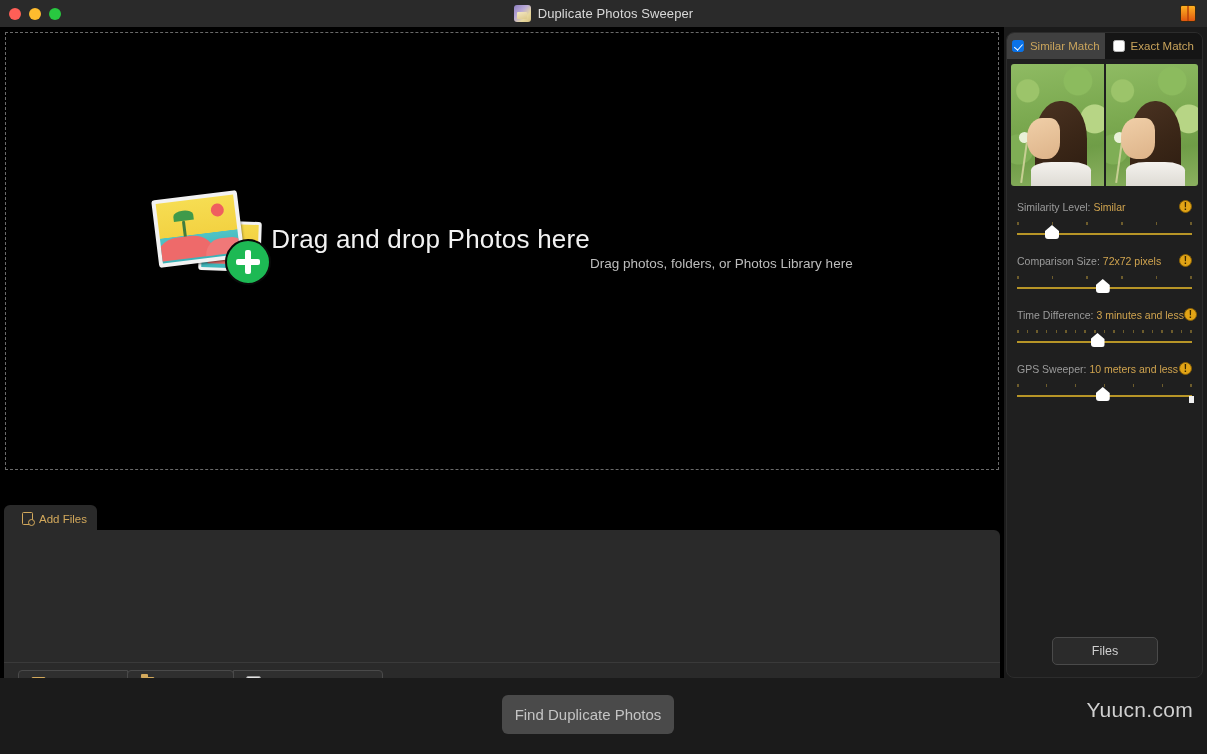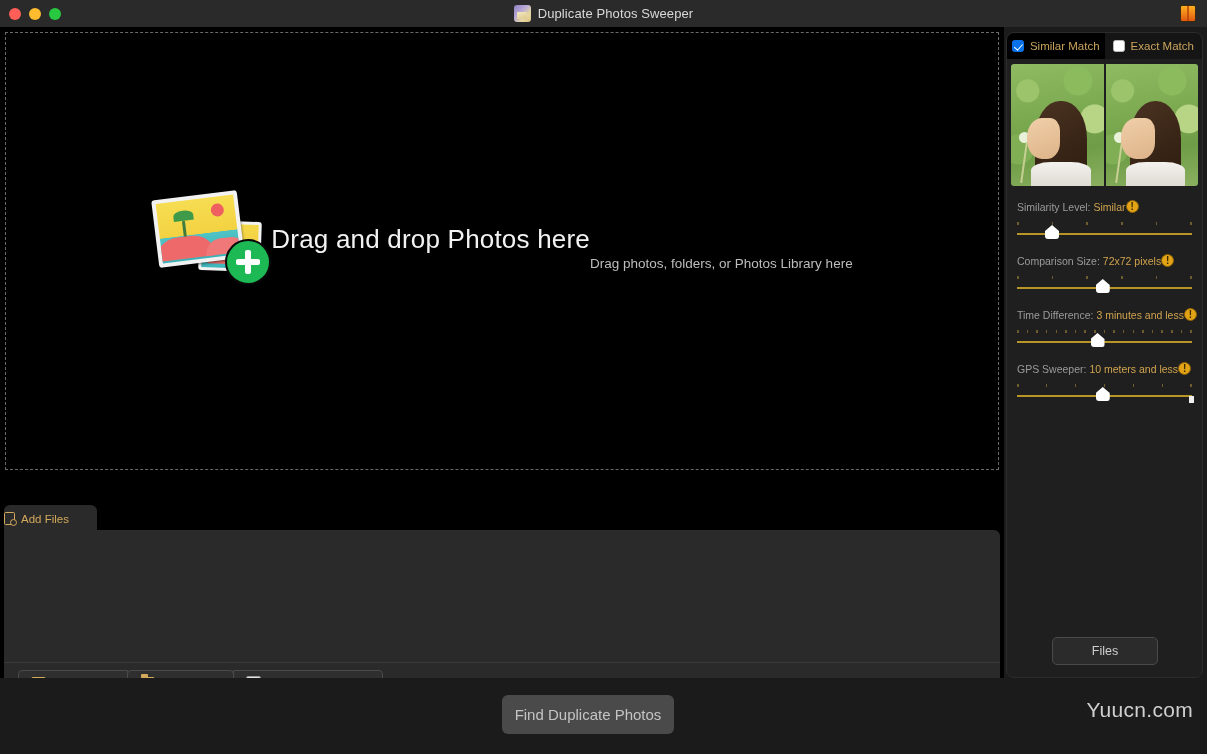--- a/index.html
+++ b/index.html
@@ -116,21 +116,21 @@
   .plus-badge::before { width: 24px; height: 6px; }
   .plus-badge::after { width: 6px; height: 24px; }
 
   .drop-title { color: #f2f2f2; font-size: 26px; font-weight: 400; letter-spacing: .2px; margin-bottom: 13px; }
   .drop-sub { color: #bdbdbd; font-size: 13.5px; line-height: 19px; text-align: center; margin-top: 34px; }
 
   
   .files-tab {
     position: absolute; left: 4px; top: 478px; width: 93px; height: 27px;
     background: #2a2a2a; border-radius: 6px 6px 0 0;
-    display: flex; align-items: center; gap: 6px; padding-left: 0;
+    display: flex; align-items: center; gap: 6px; padding-left: 18px;
   }
   .files-tab .label { color: #d3a95c; font-size: 11.5px; }
   .tab-file-icon { position: relative; width: 11px; height: 13px; }
   .tab-file-icon::before {
     content: ""; position: absolute; inset: 0;
     border: 1.3px solid #d3a95c; border-radius: 1.5px;
   }
   .tab-file-icon::after {
     content: ""; position: absolute; right: -2px; bottom: -1px;
     width: 5px; height: 5px; border-radius: 50%; border: 1.3px solid #d3a95c;
@@ -192,21 +192,21 @@
   .right-panel {
     position: absolute; left: 1006px; top: 32px; width: 197px; height: 646px;
     background: #1f1f1f; border-radius: 8px; border: 1px solid #2c2c2c;
     overflow: hidden;
   }
   .tabs { display: flex; height: 26px; }
   .tab {
     flex: 1; display: flex; align-items: center; justify-content: center; gap: 6px;
     font-size: 11.5px; color: #c9a45c; background: #151515;
   }
-  .tab.active { background: #000000; color: #c9a45c; }
+  .tab.active { background: #404040; color: #c9a45c; }
   .cbx {
     width: 12px; height: 12px; border-radius: 2.5px;
     background: #fff; border: 1px solid #b9b9b9; position: relative; flex: none;
   }
   .cbx.checked { background: #0a72e8; border-color: #0a72e8; }
   .cbx.checked::after {
     content: ""; position: absolute; left: 3.5px; top: 1px;
     width: 3.5px; height: 7px; border: solid #fff;
     border-width: 0 1.8px 1.8px 0; transform: rotate(42deg);
   }
@@ -244,21 +244,21 @@
   .dandelion {
     position: absolute; left: 9%; top: 56%; width: 11px; height: 11px;
     border-radius: 50%; background: #f2f6e4; opacity: .92;
   }
   .stem {
     position: absolute; left: 13%; top: 64%; width: 2px; height: 34%;
     background: #c7cf93; transform: rotate(8deg);
   }
 
   .ctrl { padding: 0 10px; margin-top: 14px; }
-  .ctrl-head { display: flex; align-items: center; }
+  .ctrl-head { display: flex; align-items: center; justify-content: space-between; }
   .ctrl-label { font-size: 10.5px; color: #9b9b9b; white-space: nowrap; }
   .ctrl-label .val { color: #d0a44f; }
   .info-icon {
     width: 13px; height: 13px; border-radius: 50%; flex: none;
     background: #e2a416; color: #3a2800; font-size: 10px; font-weight: bold;
     display: flex; align-items: center; justify-content: center;
     line-height: 1; border: 1px solid #8a6207;
   }
   .slider { position: relative; margin-top: 9px; height: 18px; }
   .ticks { position: absolute; left: 0; right: 0; top: 0; display: flex; justify-content: space-between; }

